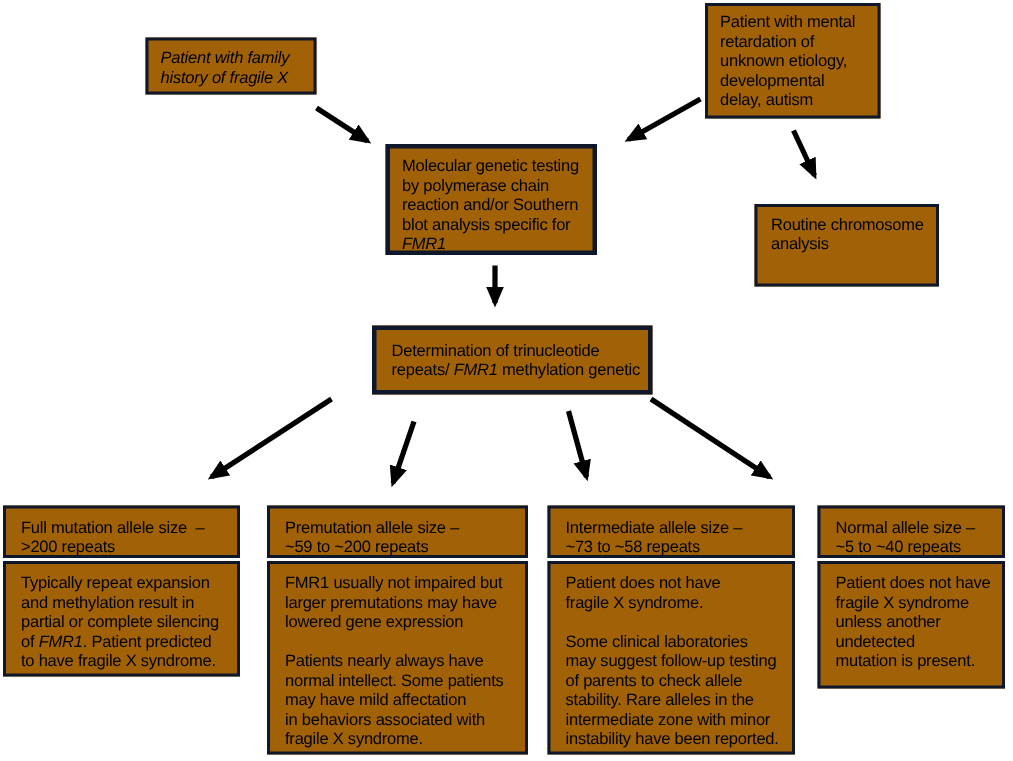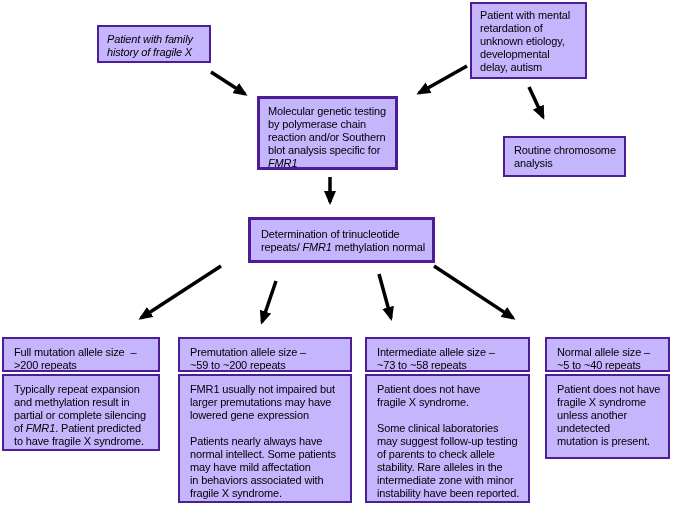--- a/index.html
+++ b/index.html
@@ -2,22 +2,22 @@
 <html><head>
 <meta charset="utf-8">
 <style>
   html,body{margin:0;padding:0;background:#fff;}
   #canvas{
     position:relative;width:675px;height:507px;background:#fff;
     font-family:"Liberation Sans",sans-serif;color:#000;
     font-size:11px;line-height:13px;letter-spacing:-0.15px;overflow:hidden;
   }
   .box{
-    position:absolute;box-sizing:border-box;background:#c4b5fd;
-    border:2px solid #4c1d95;white-space:pre;overflow:hidden;
+    position:absolute;box-sizing:border-box;background:#a16207;
+    border:2px solid #0f172a;white-space:pre;overflow:hidden;
   }
   .thick{border-width:3px;}
   em{font-style:italic;}
   #arrows{position:absolute;left:0;top:0;width:675px;height:507px;pointer-events:none;}
   .pad-a{padding:6px 4px 0 8px;font-style:italic;}
   .pad-b{padding:5px 4px 0 8px;}
   .pad-c{padding:6px 4px 0 8px;}
   .pad-d{padding:6px 4px 0 9px;}
   .pad-e{padding:8px 4px 0 10px;}
   .pad-h{padding:7px 4px 0 10px;}
@@ -51,25 +51,25 @@
 unknown etiology,
 developmental
 delay, autism</div>
 
   <div class="box thick pad-c" style="left:257px;top:96px;width:141px;height:74px;"><span>Molecular genetic testing
 by polymerase chain
 reaction and/or Southern
 blot analysis specific for
 </span><em>FMR1</em></div>
 
-  <div class="box pad-d" style="left:503px;top:136px;width:123px;height:41px;">Routine chromosome
+  <div class="box pad-d" style="left:503px;top:136px;width:123px;height:55px;">Routine chromosome
 analysis</div>
 
   <div class="box thick pad-e" style="left:248px;top:217px;width:187px;height:46px;"><span>Determination of trinucleotide
-repeats/ </span><em>FMR1</em><span> methylation normal</span></div>
+repeats/ </span><em>FMR1</em><span> methylation genetic</span></div>
 
   <div class="box pad-h" style="left:2px;top:337px;width:158px;height:35px;">Full mutation allele size  –
 &gt;200 repeats</div>
   <div class="box pad-h" style="left:2px;top:374px;width:158px;height:77px;"><span>Typically repeat expansion
 and methylation result in
 partial or complete silencing
 of </span><em>FMR1</em><span>. Patient predicted
 to have fragile X syndrome.</span></div>
 
   <div class="box pad-h" style="left:178px;top:337px;width:174px;height:35px;">Premutation allele size –

